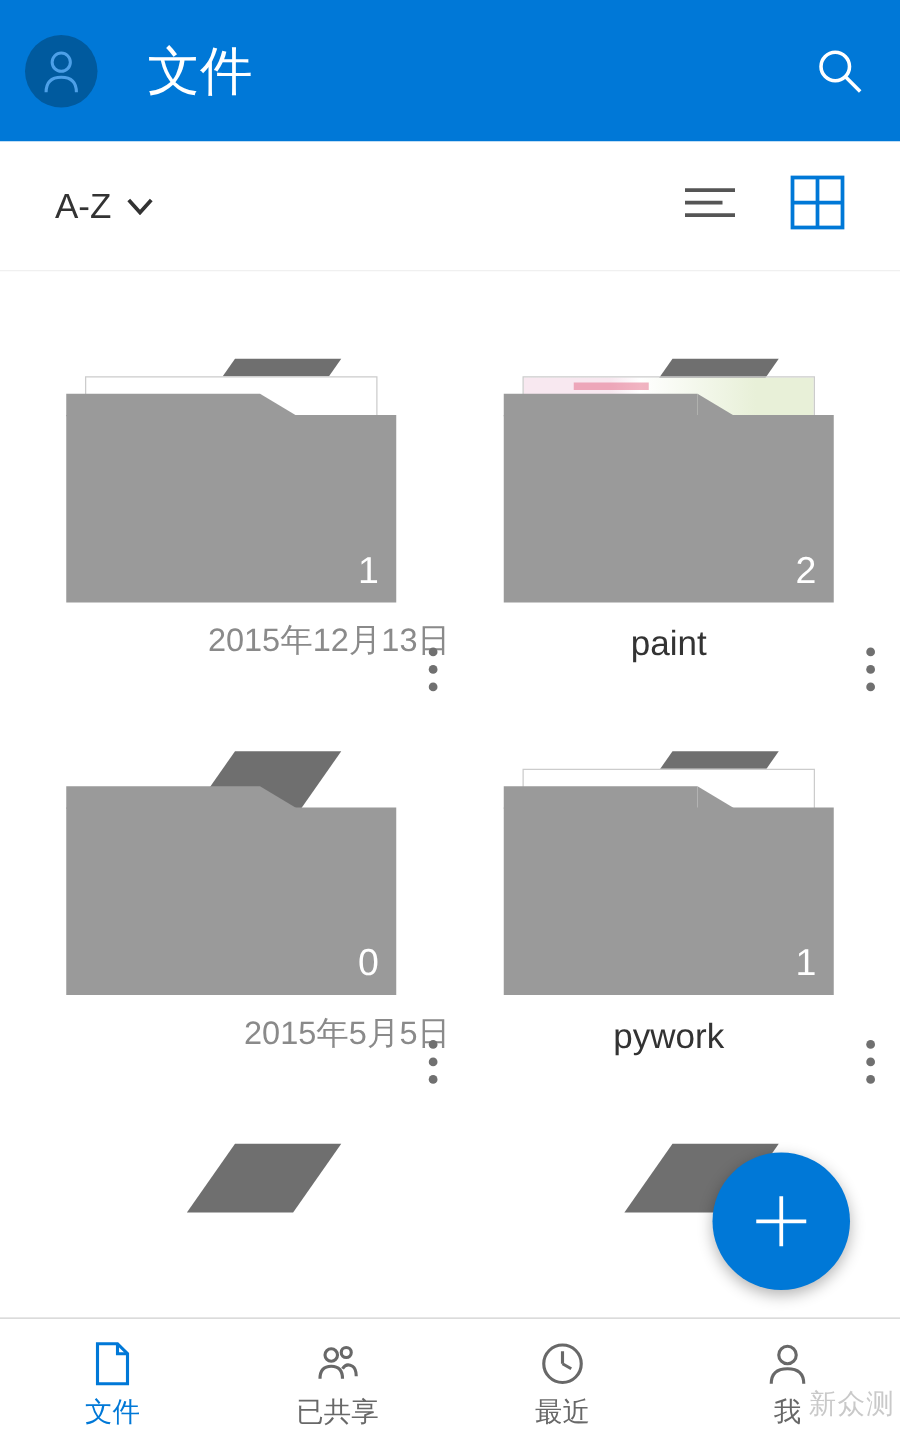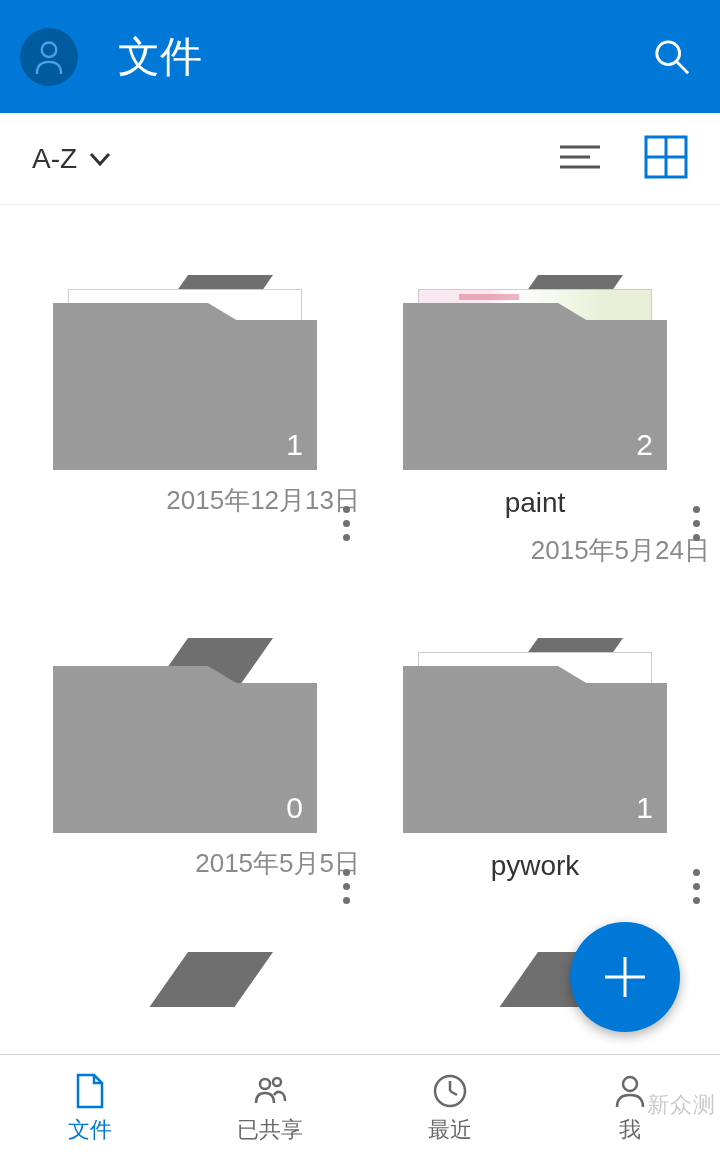--- a/index.html
+++ b/index.html
@@ -7,21 +7,21 @@
 
     
     .header { background: #0078d7; height: 113px; display: flex; align-items: center; padding: 0 20px; }
     .avatar-circle { width: 58px; height: 58px; border-radius: 50%; background: #005a9e; display: flex; align-items: center; justify-content: center; margin-right: 40px; }
     .avatar-circle svg { width: 30px; height: 34px; }
     .header-title { color: #fff; font-size: 42px; font-weight: 300; flex: 1; }
     .search-btn { width: 56px; height: 56px; display: flex; align-items: center; justify-content: center; }
     .search-btn svg { width: 38px; height: 38px; }
 
     
-    .toolbar { height: 92px; display: flex; align-items: center; padding: 0 32px; border-bottom: 1px solid #f0f0f0; }
+    .toolbar { height: 104px; display: flex; align-items: center; padding: 0 44px; border-bottom: 1px solid #f0f0f0; }
     .sort-btn { display: flex; align-items: center; gap: 12px; font-size: 28px; color: #333; }
     .chevron-down { width: 22px; height: 14px; }
     .toolbar-spacer { flex: 1; }
     .list-view-btn { margin-right: 42px; }
     .list-view-btn svg { width: 44px; height: 28px; }
     .grid-view-btn svg { width: 44px; height: 44px; }
 
     
     .content { padding: 70px 10px 0 10px; display: flex; flex-wrap: wrap; }
     .folder-item { width: 350px; margin: 0 0 70px 0; position: relative; }
@@ -56,21 +56,21 @@
     .fab svg { width: 44px; height: 44px; }
 
     
     .bottom-nav { position: absolute; bottom: 0; left: 0; right: 0; height: 108px; border-top: 1px solid #d0d0d0; display: flex; background: #fff; }
     .nav-item { flex: 1; display: flex; flex-direction: column; align-items: center; justify-content: center; gap: 6px; }
     .nav-item svg { width: 36px; height: 36px; }
     .nav-label { font-size: 22px; color: #686868; }
     .nav-item.active .nav-label { color: #0078d7; }
     .nav-item.active svg { stroke: #0078d7; fill: none; }
 
-    .watermark { position: absolute; right: 4px; bottom: 42px; font-size: 22px; color: rgba(120,120,120,0.4); letter-spacing: 1px; }
+    .watermark { position: absolute; right: 4px; bottom: 24px; font-size: 22px; color: rgba(120,120,120,0.4); letter-spacing: 1px; }
   </style>
 </head>
 <body>
 
 <div class="header">
   <div class="avatar-circle">
     <svg viewBox="0 0 24 28">
       <circle cx="12" cy="8" r="6" fill="none" stroke="#4da0e8" stroke-width="2"></circle>
       <path d="M2 28 Q2 18 12 18 Q22 18 22 28" fill="none" stroke="#4da0e8" stroke-width="2"></path>
     </svg>
@@ -130,21 +130,20 @@
   <div class="folder-item">
     <div class="folder-icon">
       <div class="folder-back"></div>
       <div class="folder-paper colored"></div>
       <div class="folder-tab2"></div>
       <div class="folder-front">
           <span class="folder-count">2</span>
         </div>
     </div>
     <div class="folder-name">paint</div>
-    <div class="folder-date">2015年5月24日</div>
     <div class="more-btn">
         <span></span>
         <span></span>
         <span></span>
       </div>
   </div>
 
   <div class="folder-item">
     <div class="folder-icon">
       <div class="folder-back"></div>

